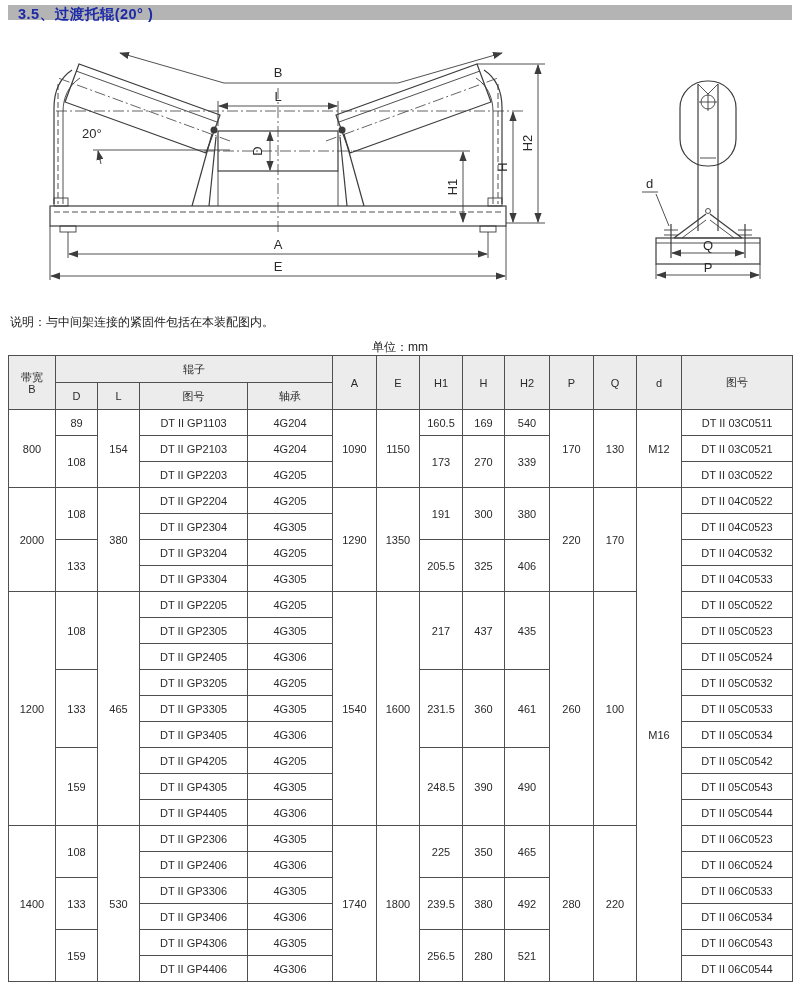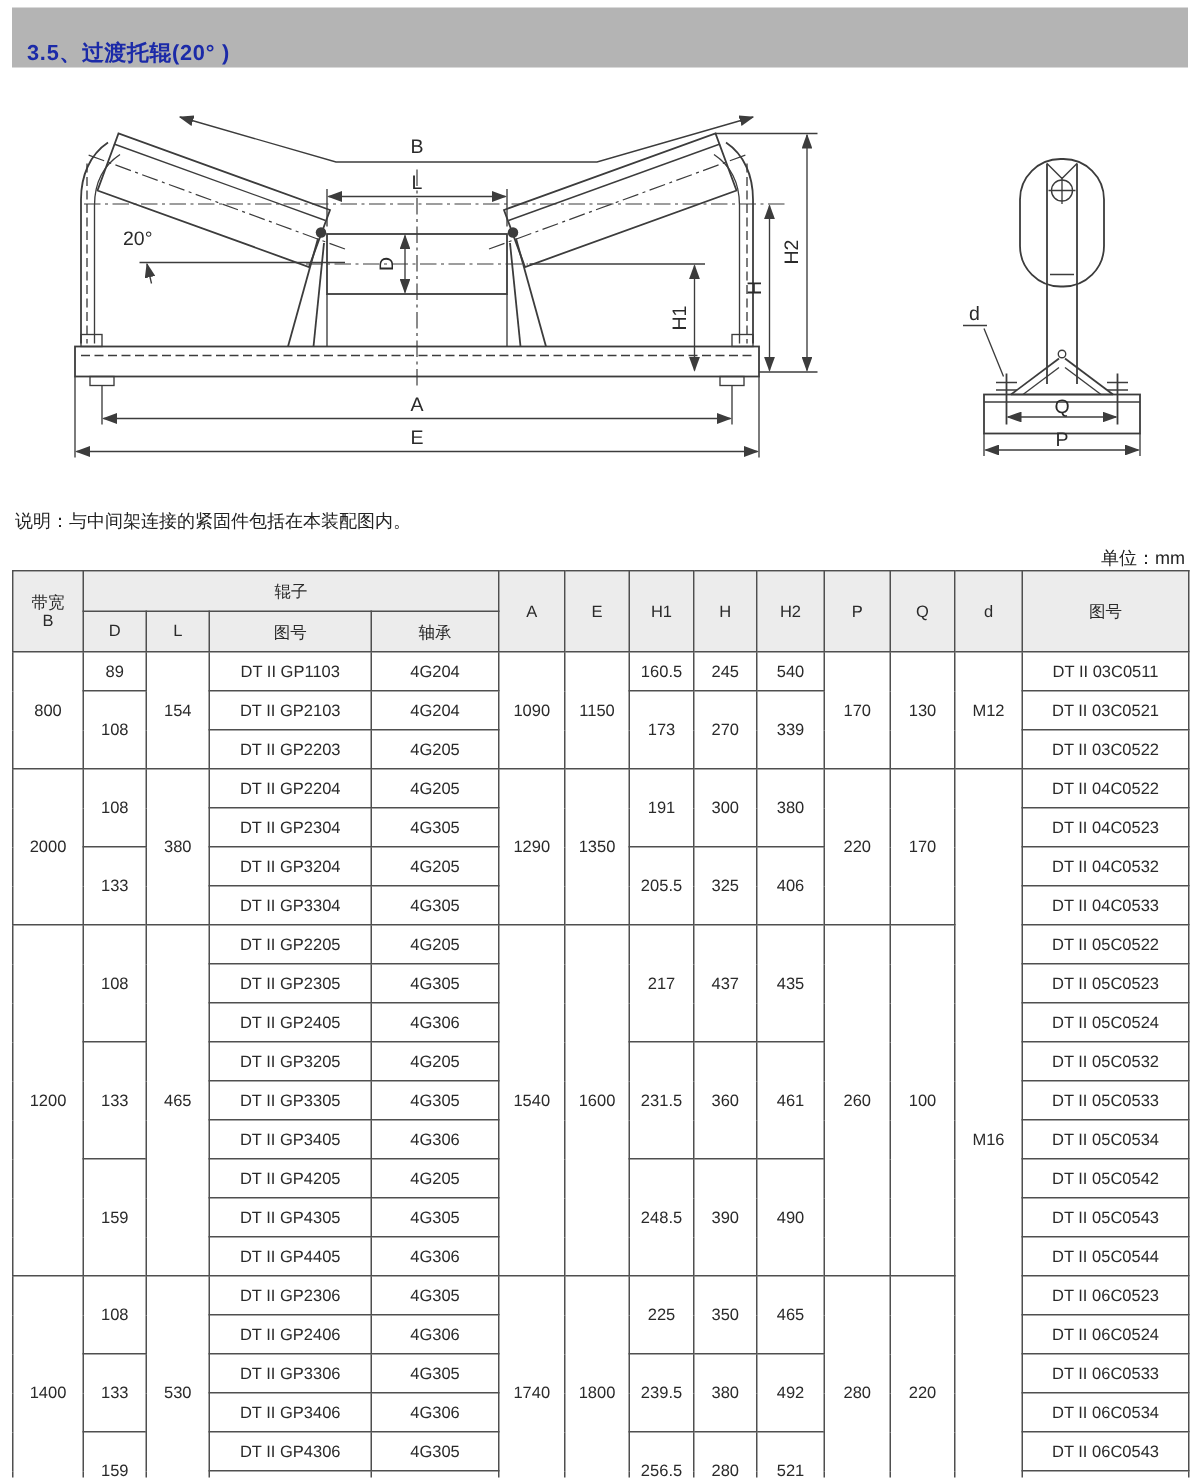--- a/index.html
+++ b/index.html
@@ -2,30 +2,30 @@
 <html><head>
 <meta charset="utf-8">
 <style>
   html,body{margin:0;padding:0;}
   body{
     width:800px;height:985px;background:#ffffff;
     font-family:"Liberation Sans","DejaVu Sans",sans-serif;color:#222;
     position:relative;overflow:hidden;
   }
   .titlebar{
-    margin:5px 8px 0 8px;height:40px;background:#b4b4b4;
-    display:flex;align-items:flex-end;
+    margin:5px 8px 0 8px;height:15px;background:#b4b4b4;
+    display:flex;align-items:flex-start;
   }
   .titlebar .title{
     color:#1b2aa8;font-weight:bold;font-size:14.5px;padding-left:10px;
     letter-spacing:.5px;
   }
   svg.drawing{display:block;margin:6px 8px 0 8px;}
   .note{margin:1px 10px 12px 10px;font-size:12px;color:#222;line-height:14px;}
-  .unit{margin:0 10px 1px 10px;font-size:12px;color:#222;text-align:right;line-height:13px;}
+  .unit{margin:0 10px 1px 10px;font-size:12px;color:#222;text-align:center;line-height:13px;}
   table.spec{
     border-collapse:collapse;table-layout:fixed;width:784px;margin:0 8px;
   }
   table.spec th,table.spec td{
     border:1px solid #4f4f4f;text-align:center;vertical-align:middle;
     font-size:11px;font-weight:normal;padding:0;overflow:hidden;
     white-space:nowrap;color:#2a2a2a;
   }
   table.spec thead th{background:#ececec;height:26px;}
   table.spec tbody td{height:25px;background:#ffffff;}
@@ -220,21 +220,21 @@
   <tbody>
       <tr>
         <td rowspan="3">800</td>
         <td>89</td>
         <td rowspan="3">154</td>
         <td>DT II GP1103</td>
         <td>4G204</td>
         <td rowspan="3">1090</td>
         <td rowspan="3">1150</td>
         <td>160.5</td>
-        <td>245</td>
+        <td>169</td>
         <td>540</td>
         <td rowspan="3">170</td>
         <td rowspan="3">130</td>
         <td rowspan="3">M12</td>
         <td>DT II 03C0511</td>
       </tr>
       <tr>
         <td rowspan="2">108</td>
         <td>DT II GP2103</td>
         <td>4G204</td>

